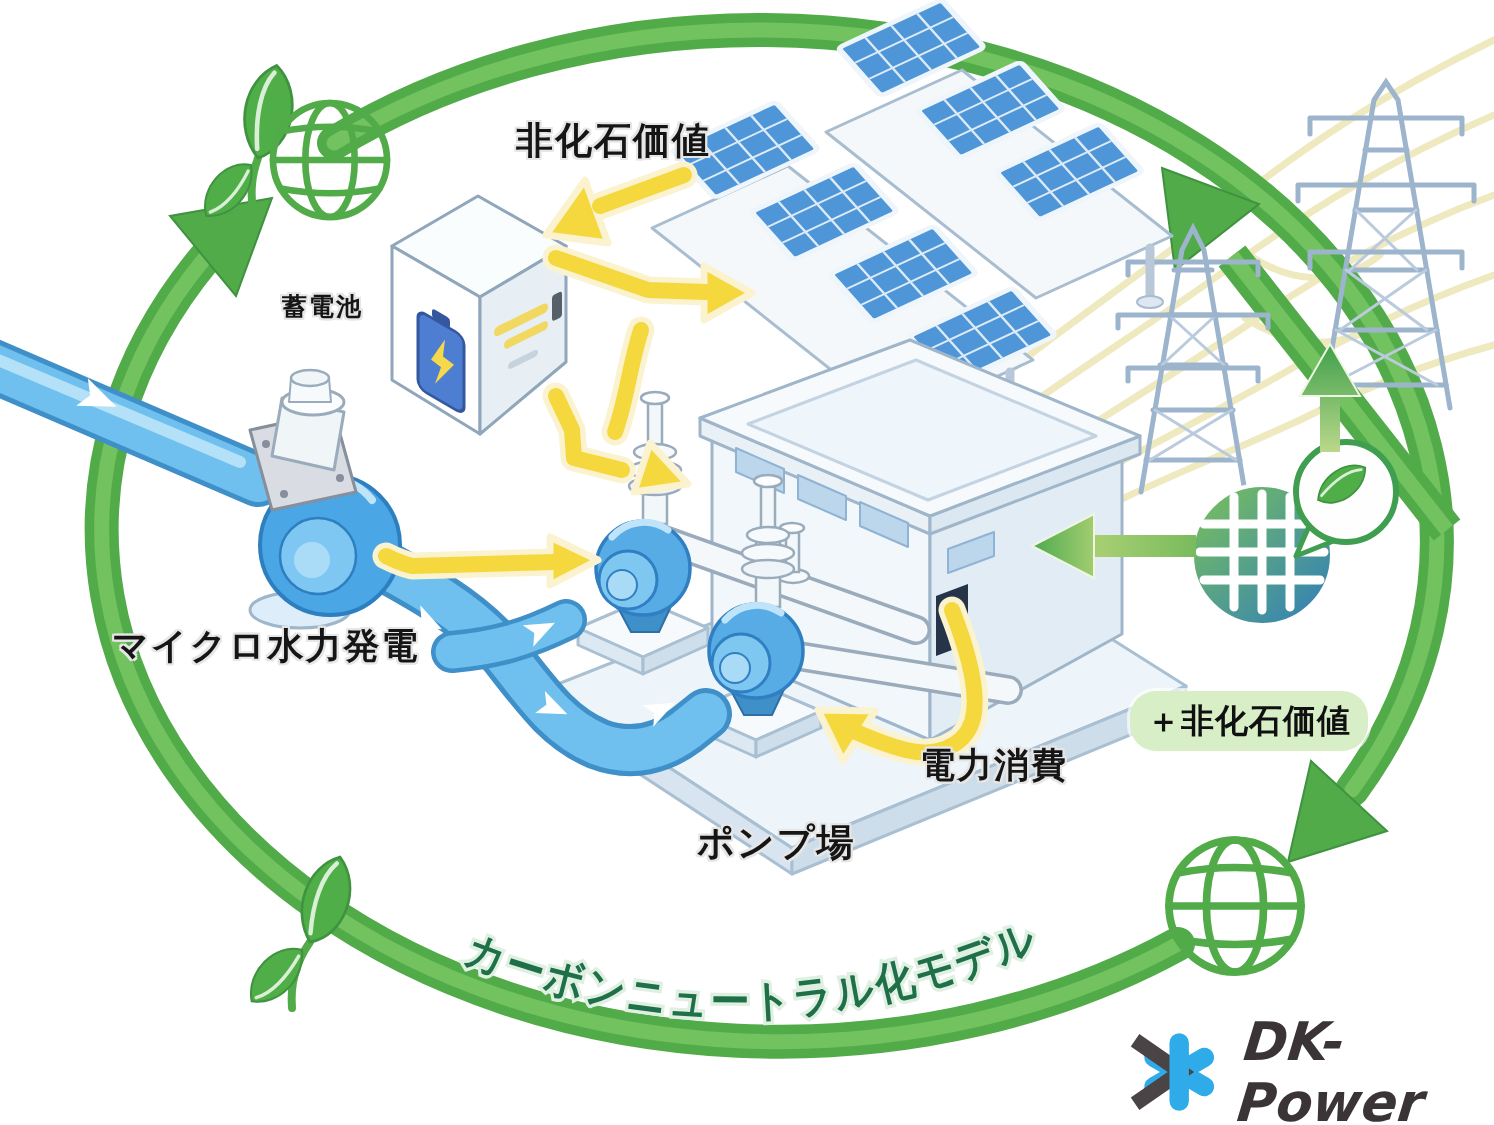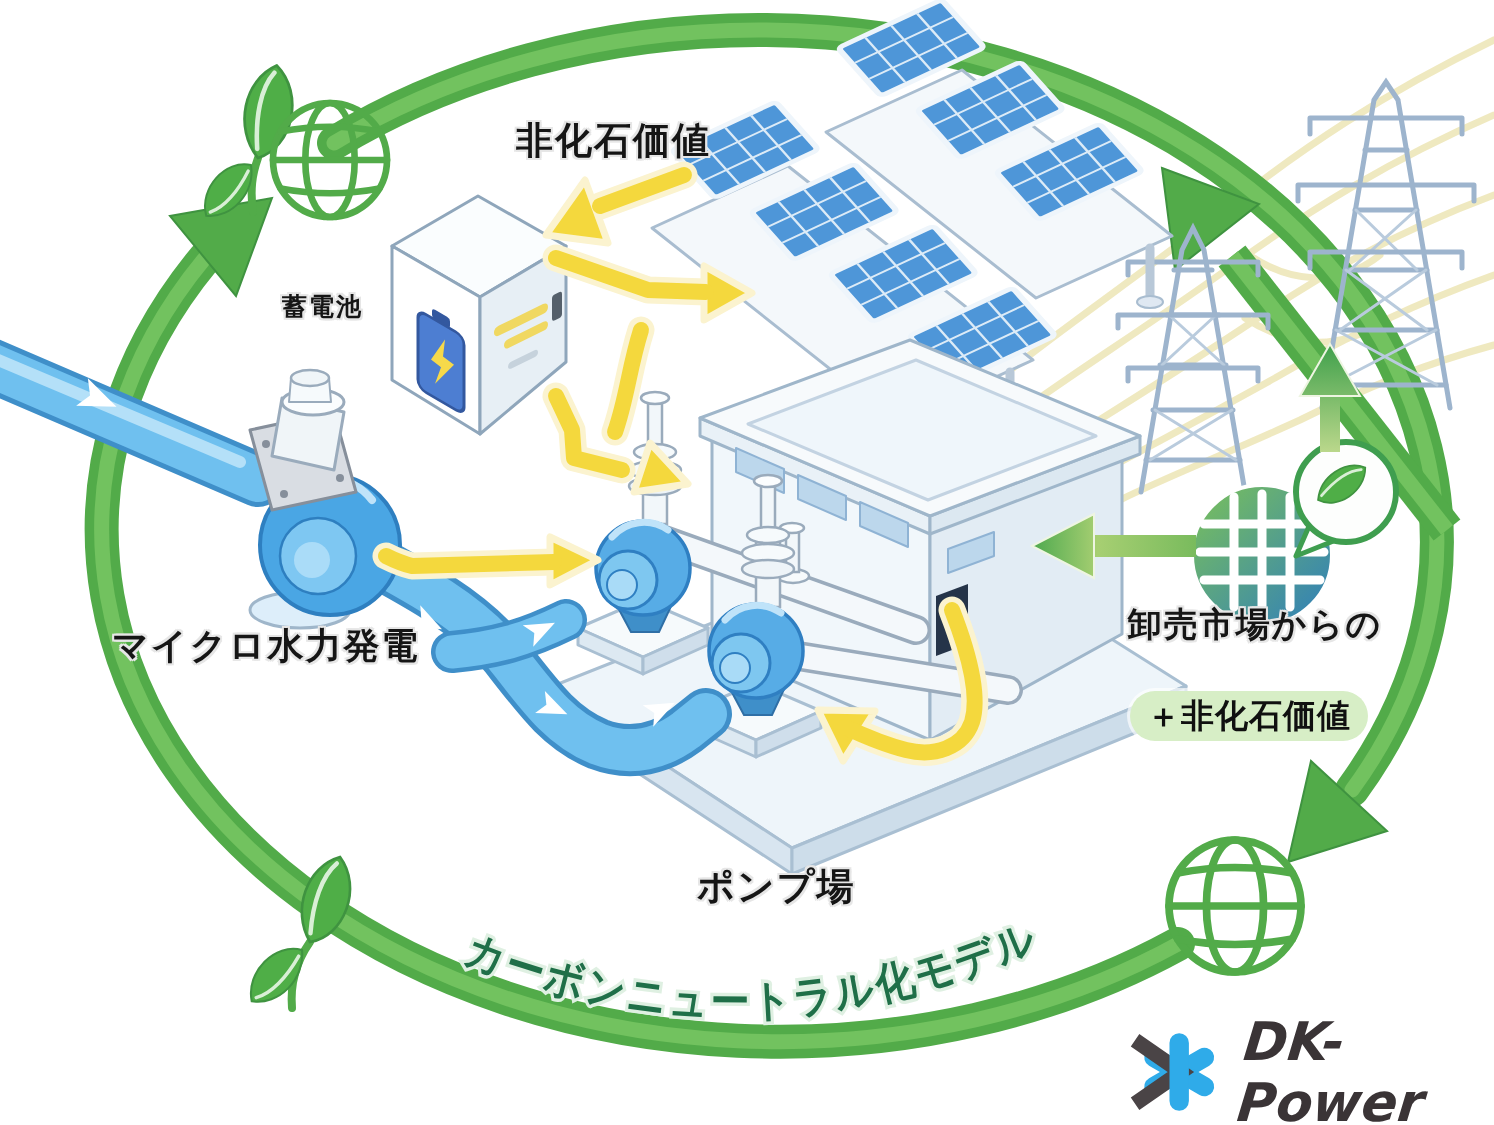--- a/index.html
+++ b/index.html
@@ -26,29 +26,29 @@
     position:absolute;font-weight:800;color:var(--text-dark);white-space:nowrap;
     letter-spacing:2px;
     text-shadow:-2px -2px 0 #e6e6e6,2px -2px 0 #e6e6e6,-2px 2px 0 #e6e6e6,
                  2px 2px 0 #e6e6e6,-2px 0 0 #e6e6e6,2px 0 0 #e6e6e6,
                  0 -2px 0 #e6e6e6,0 2px 0 #e6e6e6;
   }
   .lab-solar{left:516px;top:116px;font-size:37px;}
   .lab-battery{left:282px;top:290px;font-size:25px;}
   .lab-hydro{left:112px;top:622px;font-size:36px;}
   .lab-consumption{left:920px;top:742px;font-size:35px;}
-  .lab-pump{left:697px;top:862px;font-size:37px;}
+  .lab-pump{left:697px;top:818px;font-size:37px;}
   .market-label{
     position:absolute;left:1122px;top:606px;width:266px;text-align:center;line-height:1.08;
   }
   .market-label .label-line{
     position:static;display:block;font-size:34px;
   }
   .badge{
-    position:absolute;left:1130px;top:691px;width:238px;height:50px;
+    position:absolute;left:1130px;top:691px;width:238px;height:60px;
     background:var(--badge-bg);border-radius:26px;
     display:flex;align-items:center;justify-content:center;
     font-size:33px;font-weight:800;color:#101010;letter-spacing:1px;
     box-shadow:0 0 0 3px rgba(255,255,255,.65);
   }
   .logo{
     position:absolute;left:1128px;top:1022px;width:366px;height:100px;
     display:flex;align-items:center;gap:14px;
   }
   .logo-text{
@@ -312,24 +312,24 @@
 
   <path id="cyclePath" d="M 455,958 Q 742,1078 1035,950" fill="none"></path>
   <text font-family="Liberation Sans, sans-serif" font-size="44" font-weight="bold" fill="var(--cycle-text-green,#1f6f48)" stroke="#dff0e2" stroke-width="7" paint-order="stroke" letter-spacing="3">
     <textPath href="#cyclePath" startOffset="8" textLength="595" lengthAdjust="spacingAndGlyphs">カーボンニュートラル化モデル</textPath>
   </text>
 </svg>
 
 <div class="label lab-solar">非化石価値</div>
 <div class="label lab-battery">蓄電池</div>
 <div class="label lab-hydro">マイクロ水力発電</div>
+<div class="label lab-consumption">電力消費</div>
 <div class="label lab-pump">ポンプ場</div>
 
 <div class="market-label">
-  <span class="label label-line">卸売市場からの</span>
 </div>
 
 <div class="badge">＋非化石価値</div>
 
 <div class="logo">
   <svg width="112" height="100" viewBox="0 0 112 100">
     <g>
       <rect x="-11" y="-44" width="22" height="88" rx="11" fill="var(--logo-blue,#2fabe9)" transform="translate(58,50) rotate(60)"></rect>
       <rect x="-11" y="-44" width="22" height="88" rx="11" fill="var(--logo-blue,#2fabe9)" transform="translate(58,50) rotate(-60)"></rect>
       <path d="M8,14 L60,50 L8,86" stroke="#4a4446" stroke-width="17" fill="none"></path>

